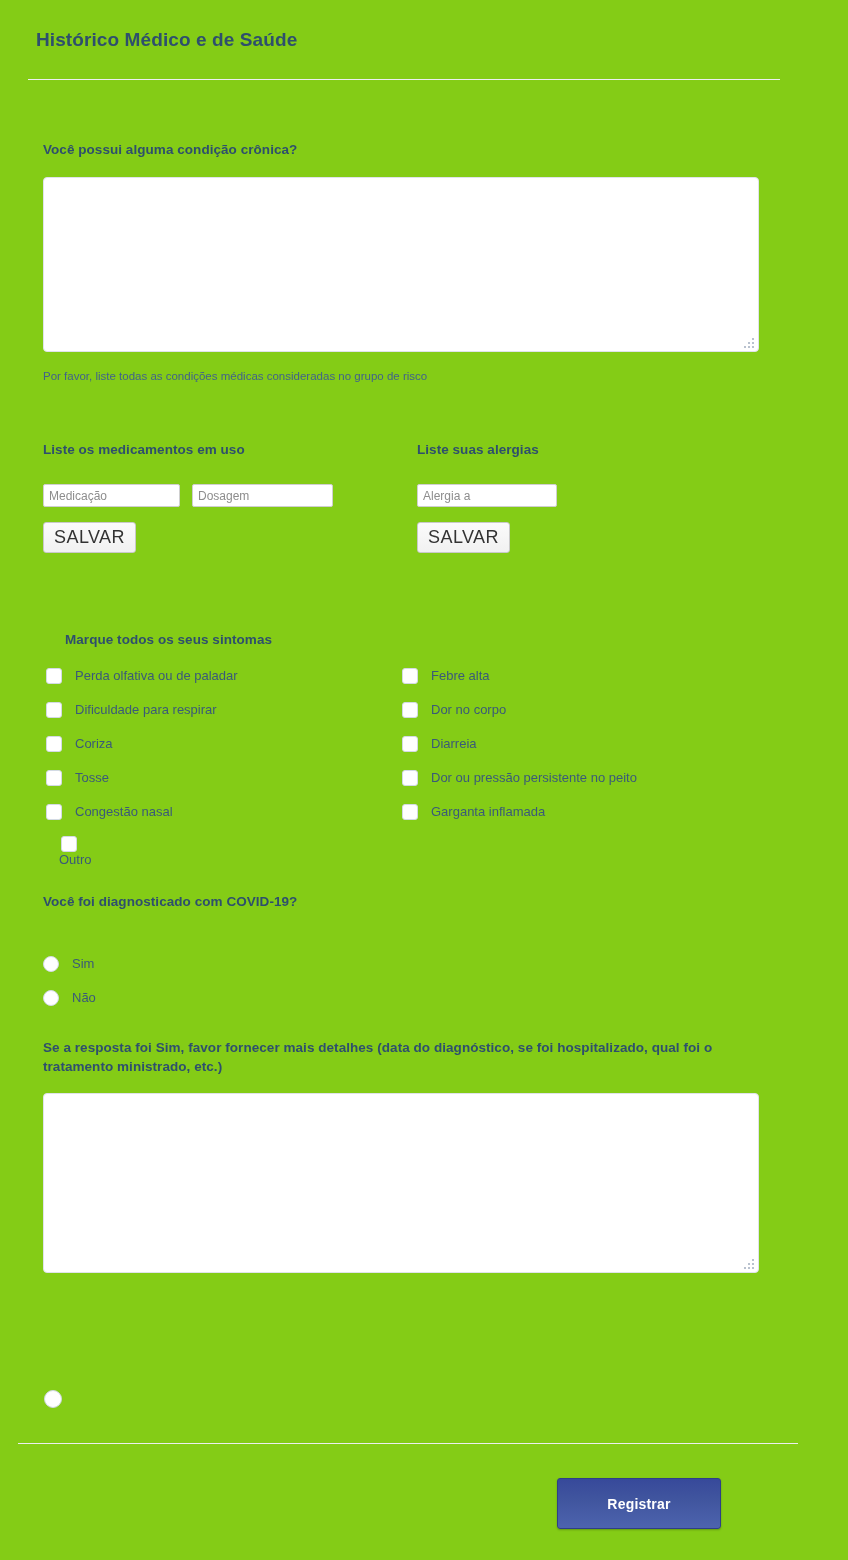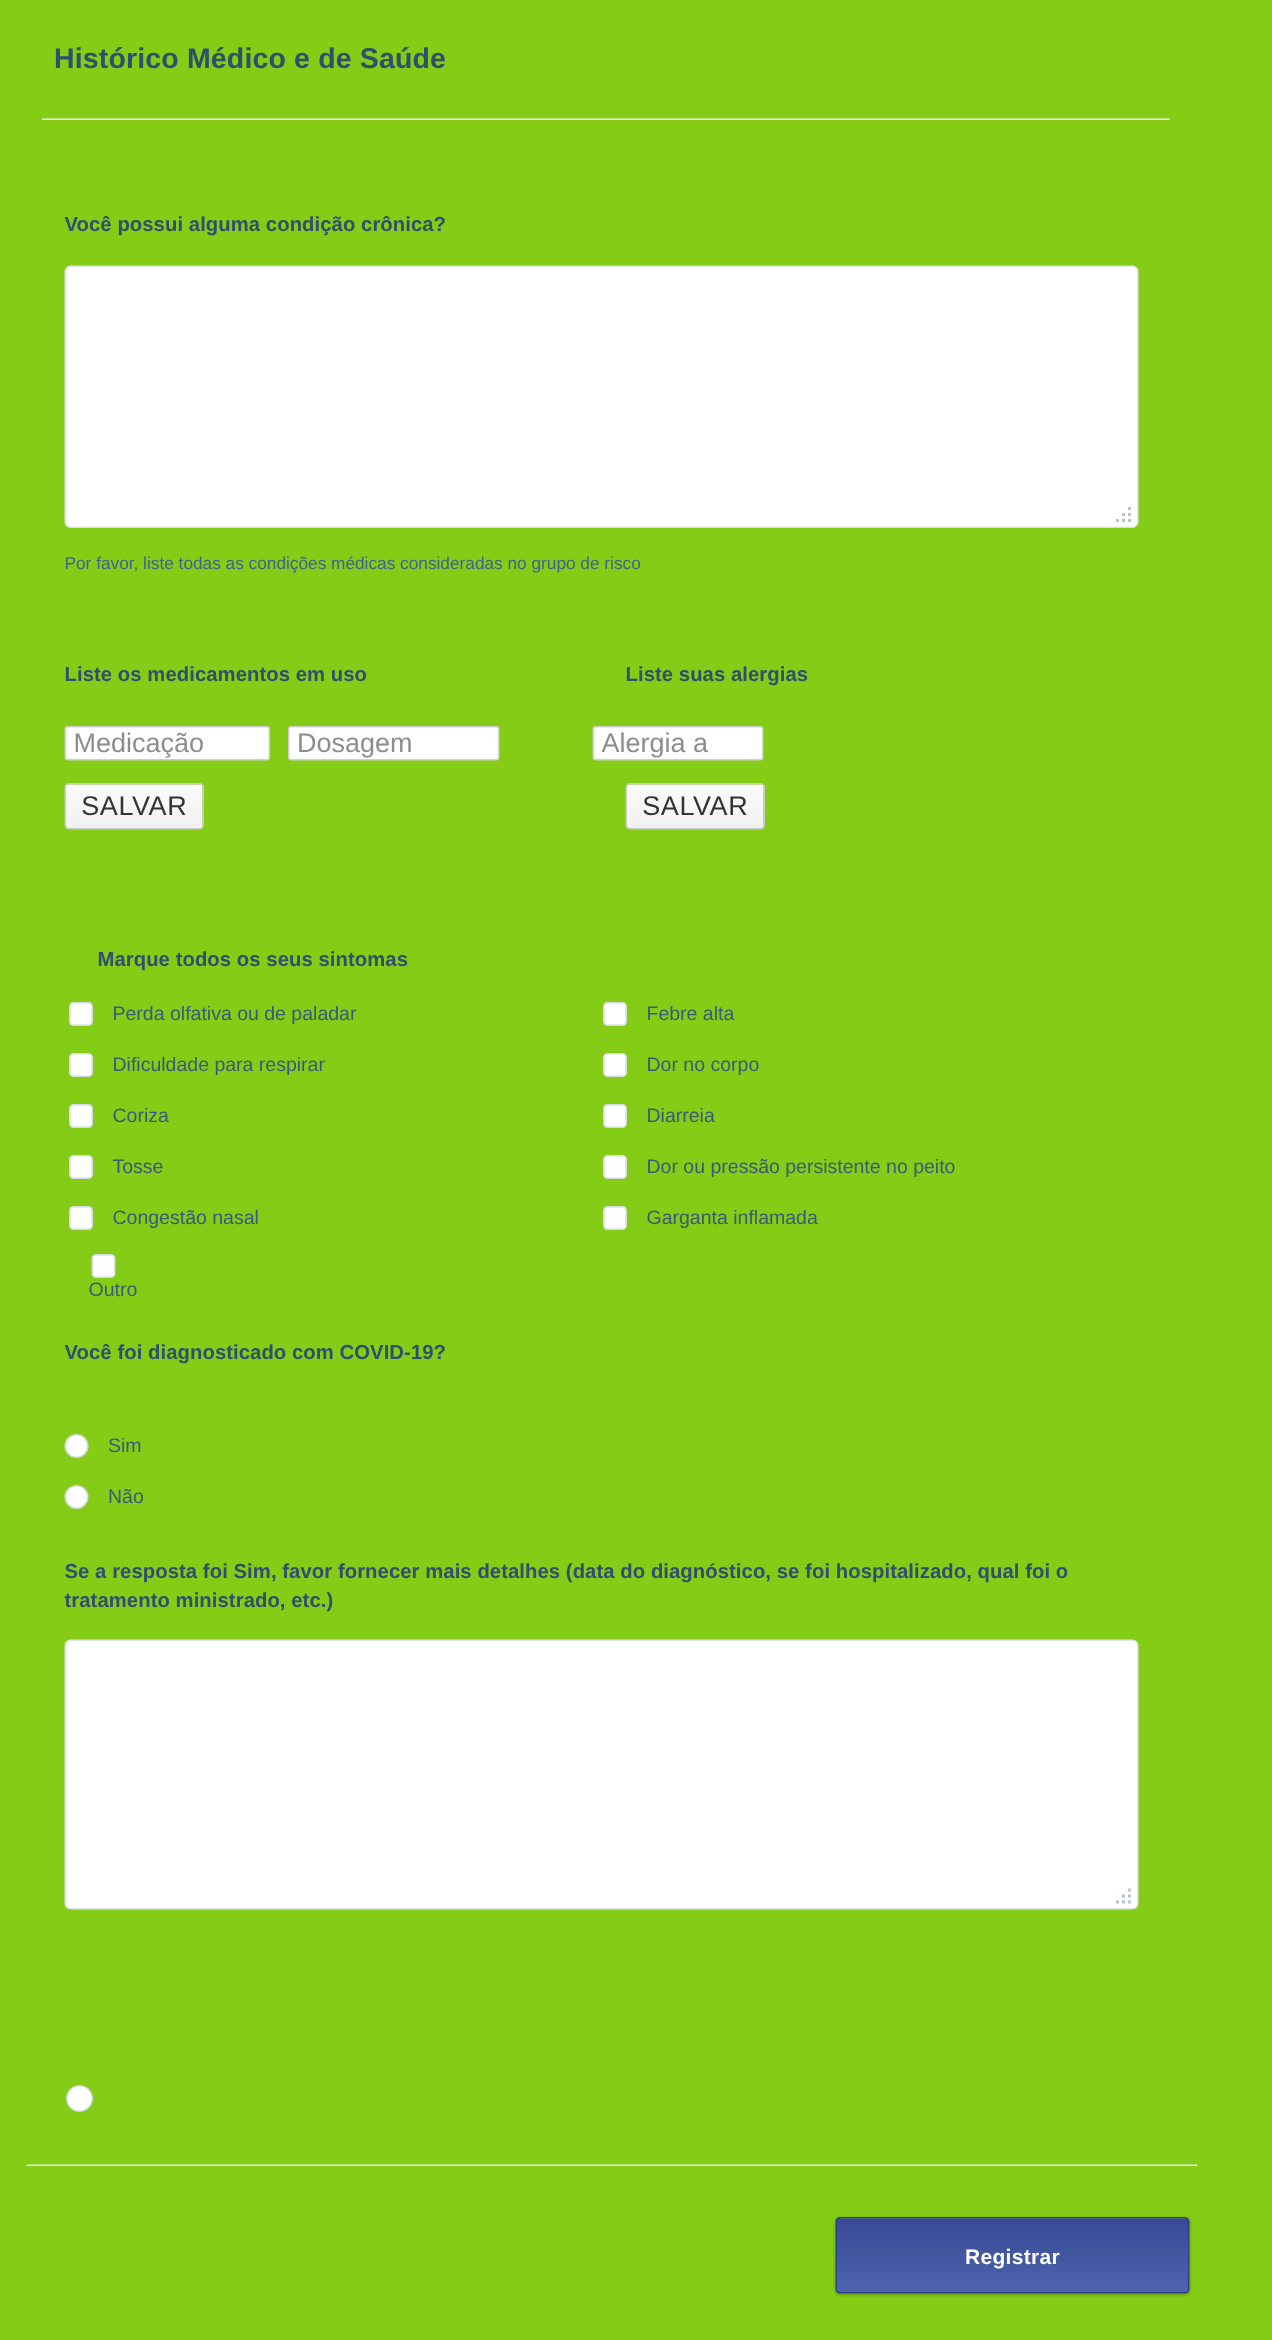--- a/index.html
+++ b/index.html
@@ -88,21 +88,21 @@
   .g6 { right: 0px;  bottom: 8px; }
 
   
   .text-input {
     position: absolute;
     height: 23px;
     background: #ffffff;
     border: 1px solid #cfcfcf;
     border-radius: 2px;
     font-family: "Liberation Sans", sans-serif;
-    font-size: 18px;
+    font-size: 12px;
     color: #222;
     padding: 0 5px;
     outline: none;
   }
   .text-input::placeholder { color: #8d8d8d; }
 
   
   .btn-salvar {
     position: absolute;
     height: 31px;
@@ -181,21 +181,21 @@
     border-radius: 3px;
     font-family: "Liberation Sans", sans-serif;
     font-size: 13.5px;
     color: #9b9b9b;
     cursor: default;
   }
   .btn-registrar {
     position: absolute;
     left: 557px;
     top: 1478px;
-    width: 236px;
+    width: 164px;
     height: 51px;
     background: linear-gradient(180deg, #37499a 0%, #41569f 45%, #4d63ae 100%);
     border: 1px solid #2e3f86;
     border-radius: 3px;
     box-shadow: 0 1px 2px rgba(0,0,0,.25);
     font-family: "Liberation Sans", sans-serif;
     font-size: 14px;
     font-weight: bold;
     color: #ffffff;
     letter-spacing: .2px;
@@ -229,21 +229,21 @@
   <div class="q-label" style="left:43px; top:440px;">Liste os medicamentos em uso</div>
 
   <input class="text-input" style="left: 43px; top: 484px; width: 137px;" value="" placeholder="Medicação">
 
   <input class="text-input" style="left: 192px; top: 484px; width: 141px;" value="" placeholder="Dosagem">
 
   <button class="btn-salvar" style="left:43px; top:522px; width:93px;">SALVAR</button>
 
   <div class="q-label" style="left:417px; top:440px;">Liste suas alergias</div>
 
-  <input class="text-input" style="left: 395px; top: 484px; width: 114px;" value="" placeholder="Alergia a">
+  <input class="text-input" style="left: 417px; top: 484px; width: 140px;" value="" placeholder="Alergia a">
 
   <button class="btn-salvar" style="left:417px; top:522px; width:93px;">SALVAR</button>
 
   <div class="q-label" style="left:43px; top:630px;padding-left:22px;">Marque todos os seus sintomas</div>
 
   <div class="opt-row" style="left:46px; top:665px;">
     <span class="cbox"></span>
     <span class="opt-label">Perda olfativa ou de paladar</span>
   </div>
   <div class="opt-row" style="left:46px; top:699px;">

